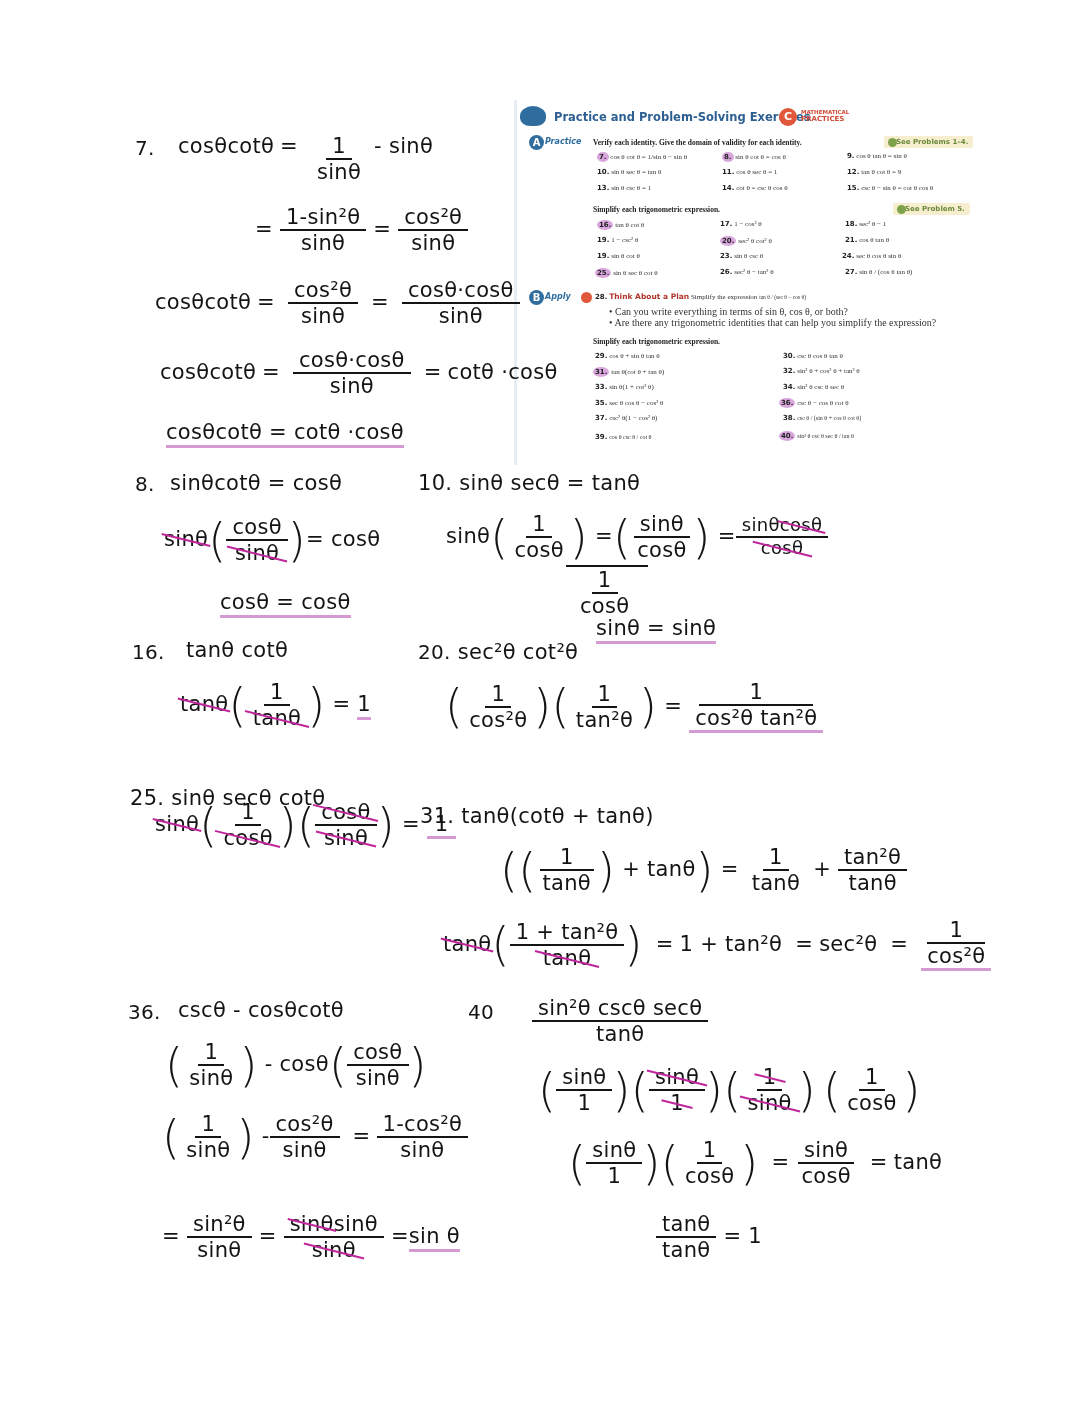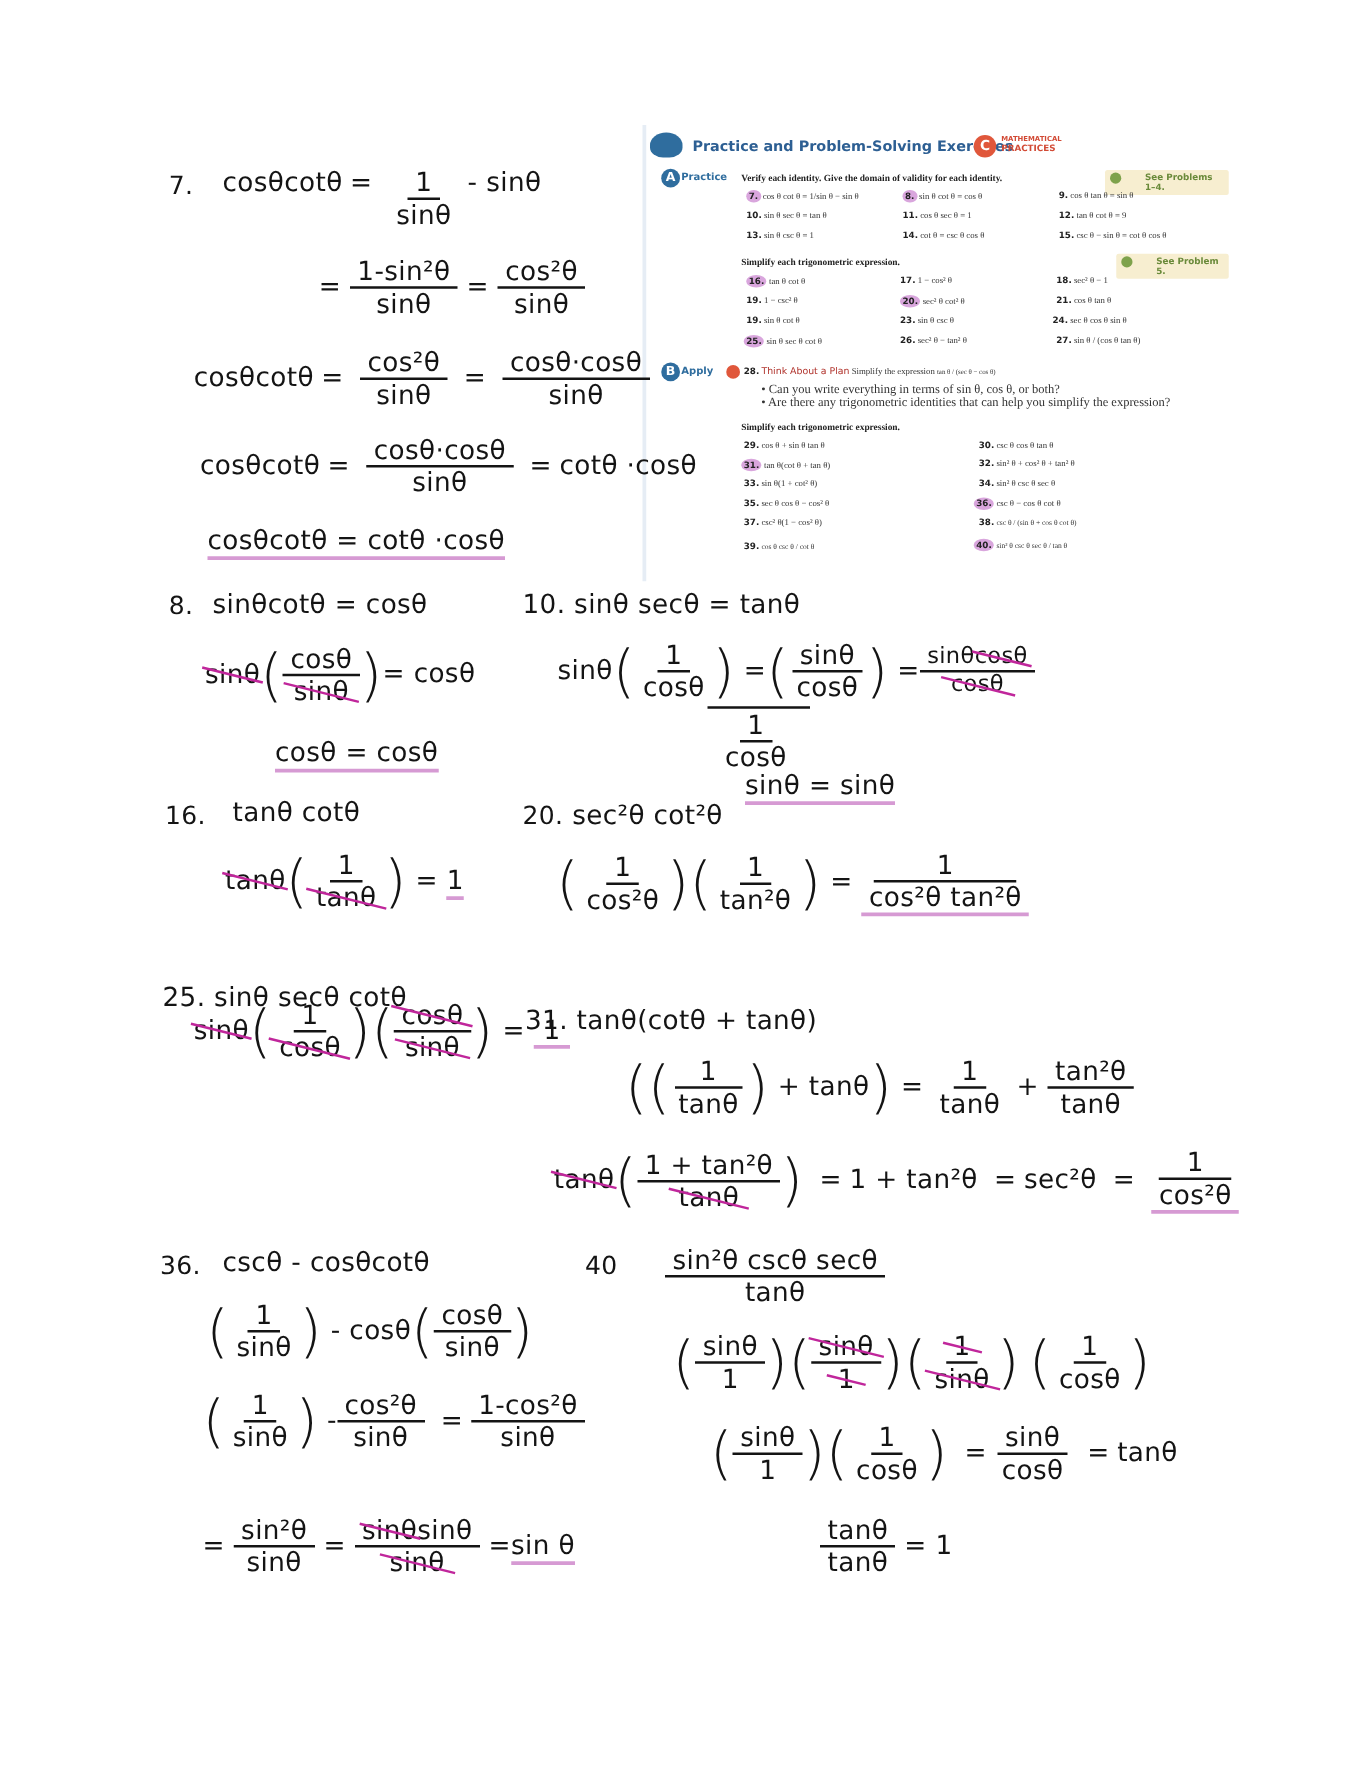--- a/index.html
+++ b/index.html
@@ -18,29 +18,29 @@
   .paren { font-size:46px; line-height:0.8; vertical-align:middle; font-weight:200; }
   .eq { margin:0 6px; }
 
   
   .book { left:514px; top:100px; width:466px; height:365px; border-left:3px solid #e6edf5; background:#ffffff; }
   .bk-title { left:37px; top:10px; font-family:"DejaVu Sans", sans-serif; font-weight:bold; font-size:11.5px; color:#2d5f93; }
   .bk-logo { left:3px; top:6px; width:26px; height:20px; border-radius:50% 50% 40% 40%; background:#2f6d9e; }
   .mp-icon { left:262px; top:8px; width:18px; height:18px; border-radius:50%; background:#e0573b; color:#fff; font-size:11px; font-weight:bold; text-align:center; line-height:18px; }
   .mp-text { left:284px; top:9px; font-size:5.5px; font-weight:bold; color:#d24a35; line-height:7px; }
   .sec-icon { width:15px; height:15px; border-radius:50%; background:#2f6d9e; color:#fff; font-size:10px; font-weight:bold; text-align:center; line-height:15px; }
-  .sec-label { font-size:8px; font-weight:bold; color:#2f6d9e; }
-  .see { background:#f7eed0; color:#6a8a3a; font-size:7px; font-weight:bold; padding:2px 5px 2px 32px; border-radius:2px; }
+  .sec-label { font-size:8px; font-weight:bold; color:#2f6d9e;font-style:italic; }
+  .see { background:#f7eed0; color:#6a8a3a; font-size:7px; font-weight:bold; padding:2px 5px 2px 12px; border-radius:2px; }
   .see::before { content:""; position:absolute; left:4px; top:2px; width:9px; height:9px; border-radius:50%; background:#7ea24b; }
   .instr { font-family:"Liberation Serif", serif; font-weight:bold; font-size:7.5px; color:#222; }
   .ex { font-family:"Liberation Serif", serif; font-size:7px; color:#333; white-space:nowrap; }
   .ex b { font-family:"DejaVu Sans", sans-serif; font-size:7px; color:#222; }
   .circ { display:inline-block; background:#d9a6dd; border-radius:50%; padding:1px 2px; }
   .bullet { font-family:"Liberation Serif", serif; font-size:10px; color:#333; }
-  .plan { color:#b0322b; font-weight:normal; font-size:7.5px; font-family:"DejaVu Sans", sans-serif;text-align:center; }
+  .plan { color:#b0322b; font-weight:bold; font-size:7.5px; font-family:"DejaVu Sans", sans-serif;text-align:center; }
 </style>
 </head>
 <body>
 
 <div class="abs book">
   <div class="abs bk-logo"></div>
   <div class="abs bk-title">Practice and Problem-Solving Exercises</div>
   <div class="abs mp-icon">C</div>
   <div class="abs mp-text">
     <div>MATHEMATICAL</div>

